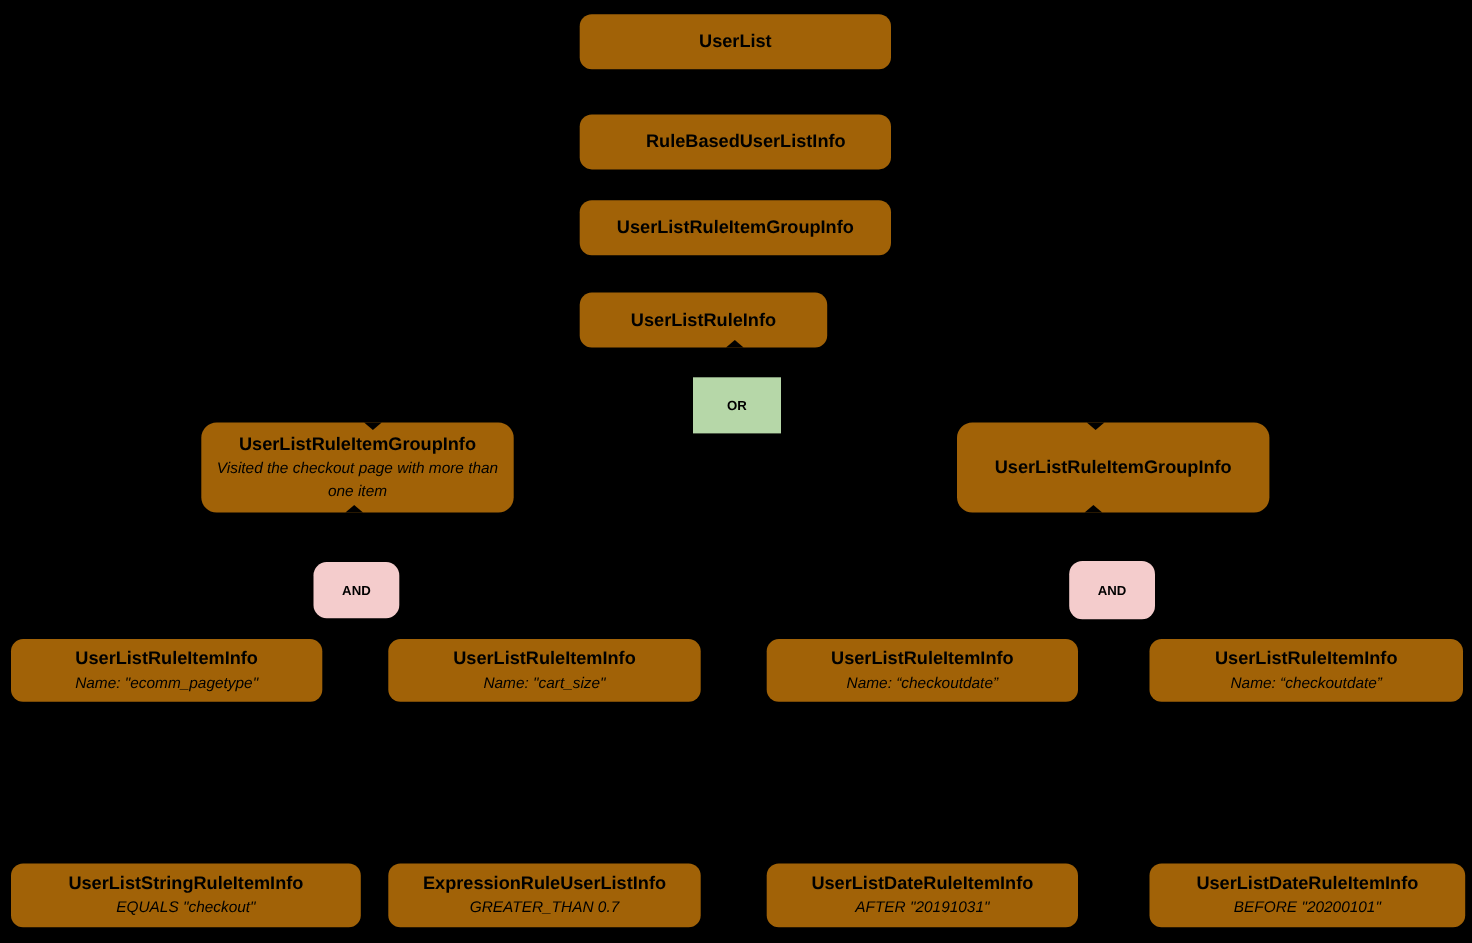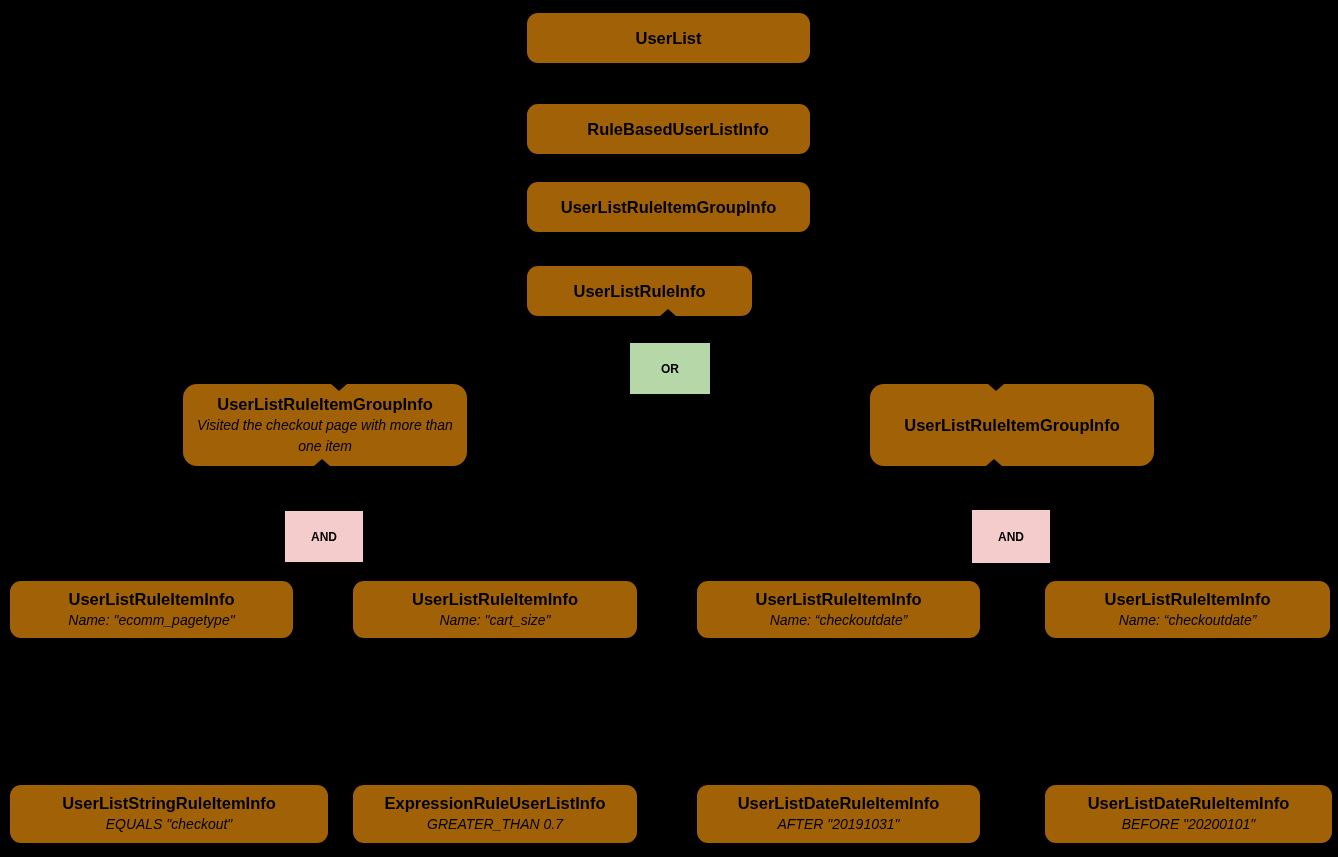--- a/index.html
+++ b/index.html
@@ -38,21 +38,21 @@
   .group-node { border-radius: 14px; }
   .op {
     display: flex;
     align-items: center;
     justify-content: center;
     font-weight: 700;
     font-size: 12px;
     text-align: center;
   }
   .op-or  { background: #b6d7a8; }
-  .op-and { background: #f4cccc; }
+  .op-and { background: #f4cccc; border-radius: 12px; }
   .arrowhead {
     width: 0; height: 0;
     position: absolute;
     z-index: 5;
   }
   .arrow-down {
     border-left: 8px solid transparent;
     border-right: 8px solid transparent;
     border-top: 7px solid #000000;
   }

